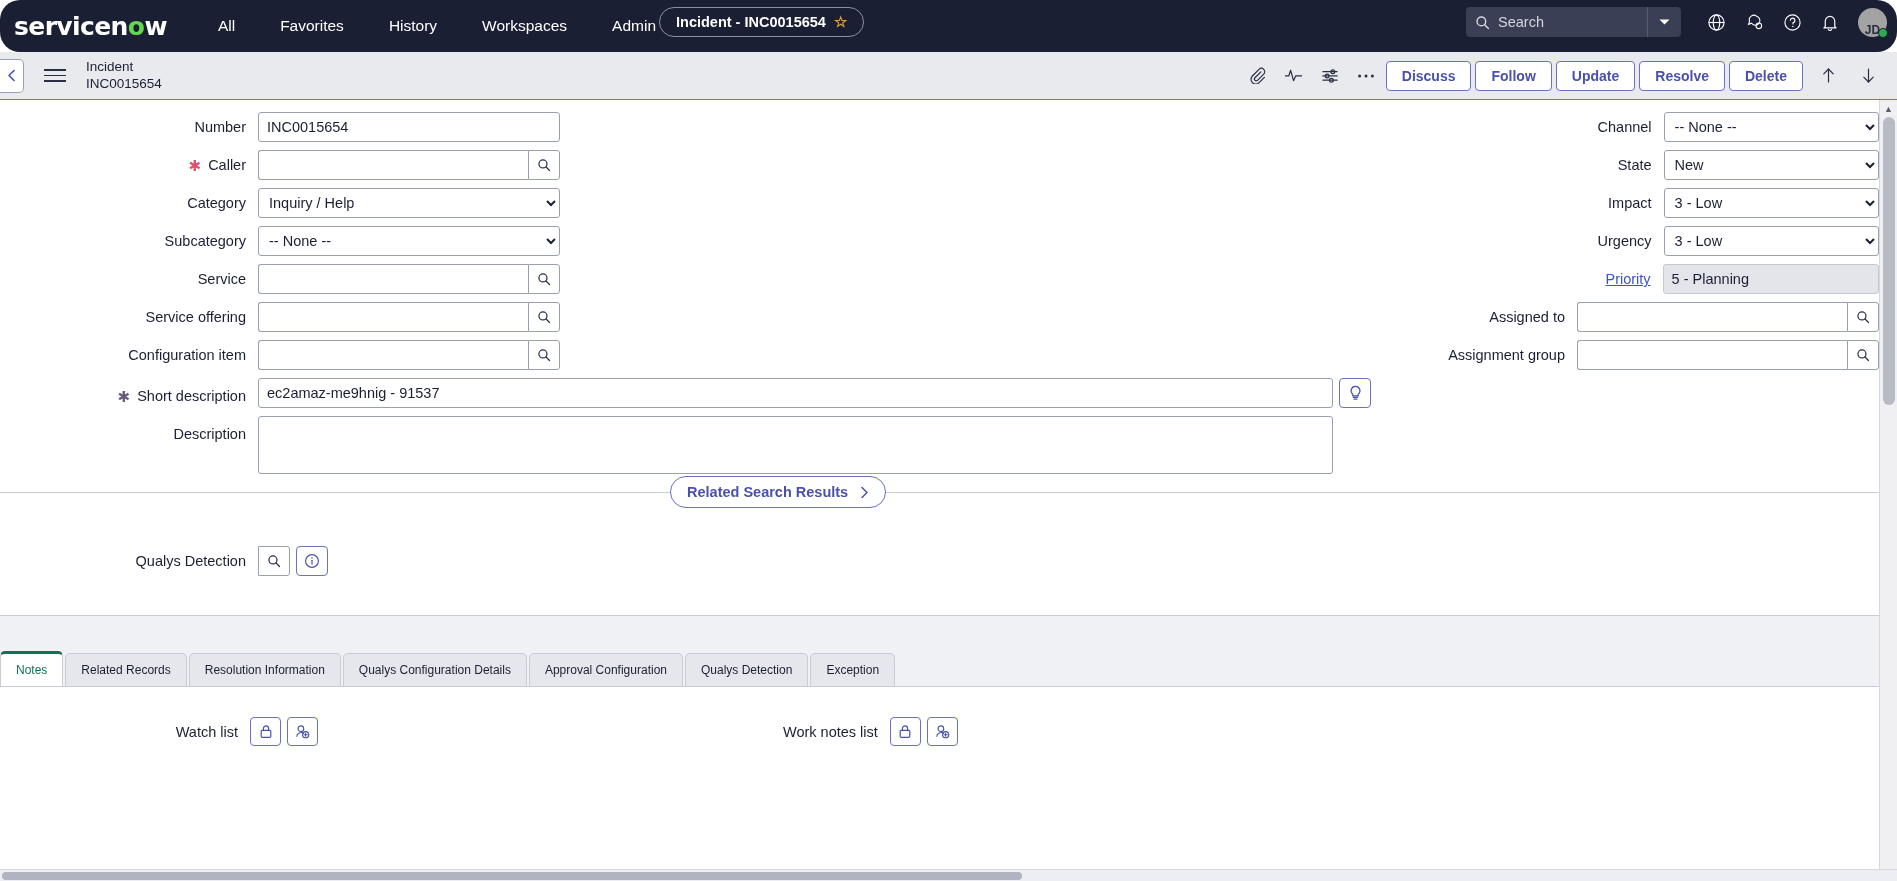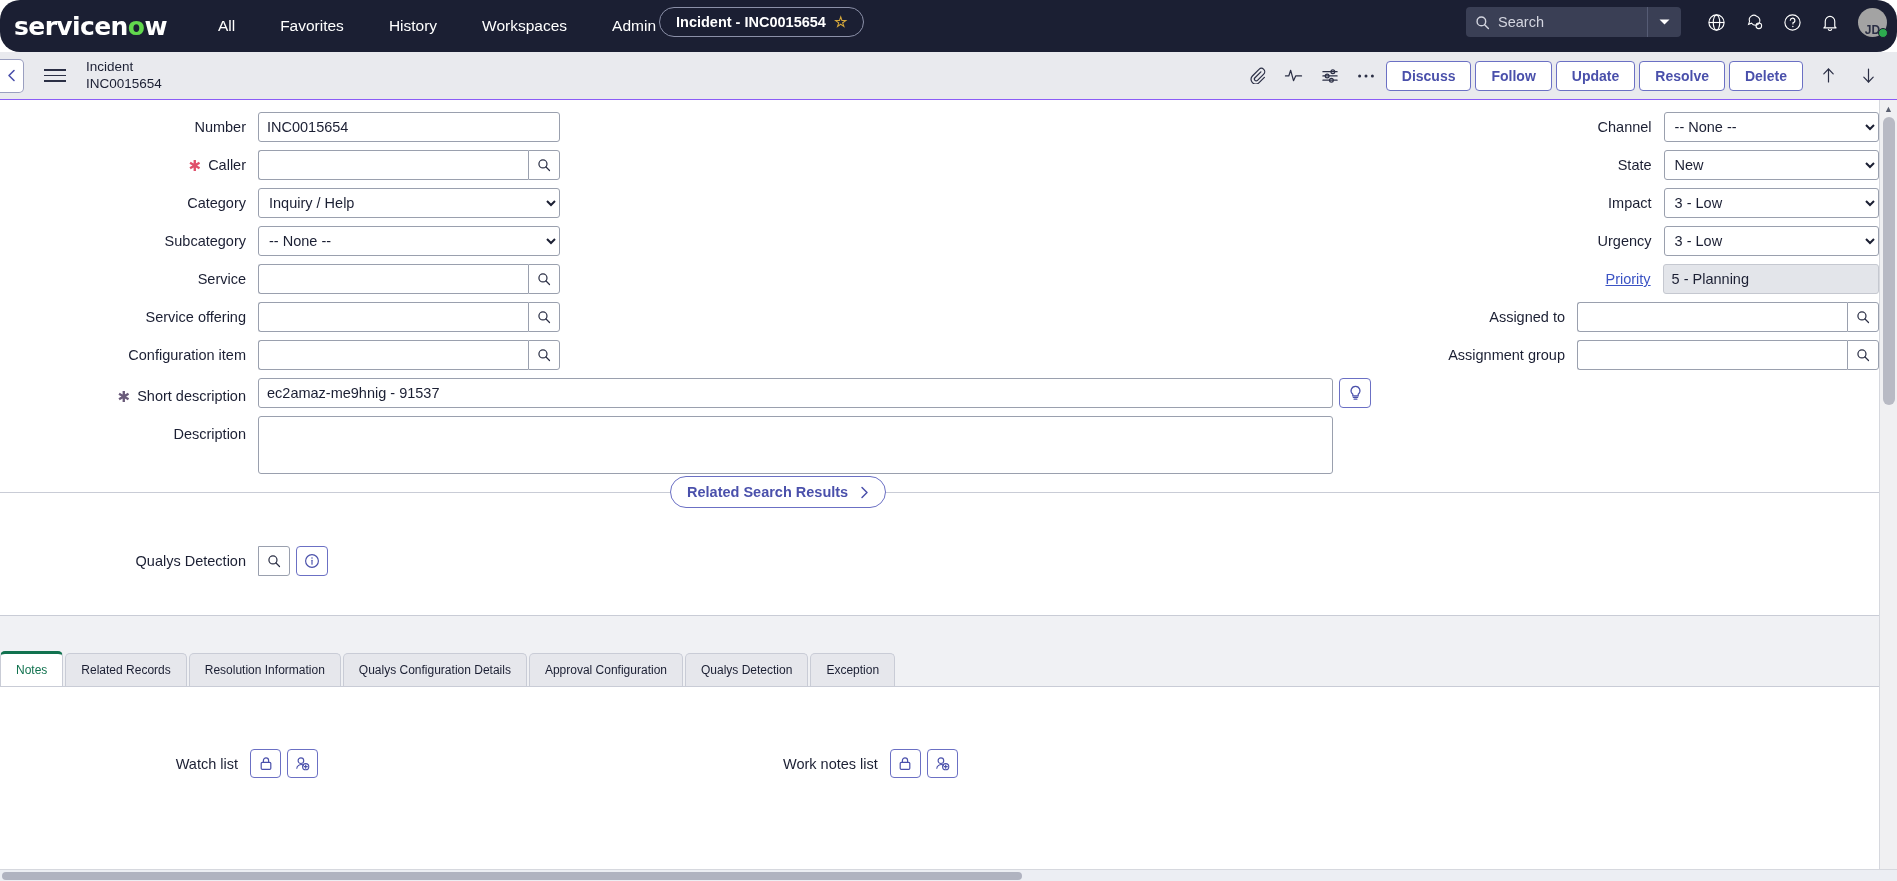--- a/index.html
+++ b/index.html
@@ -403,21 +403,20 @@
   .tabpanel {
     background: #ffffff;
     border-top: 1px solid #c9ccd6;
     height: 200px;
     position: relative;
   }
   .wl-row {
     display: flex;
     align-items: flex-end;
     padding-top: 30px;
-    margin-top: 32px;
   }
   .wl-label {
     font-size: 14.5px;
     color: #1b1f33;
     text-align: right;
     white-space: nowrap;
   }
   .wl-left .wl-label { width: 250px; padding-right: 12px; }
   .wl-right { margin-left: 465px; display: flex; align-items: center; }
   .wl-right .wl-label { padding-right: 12px; }

